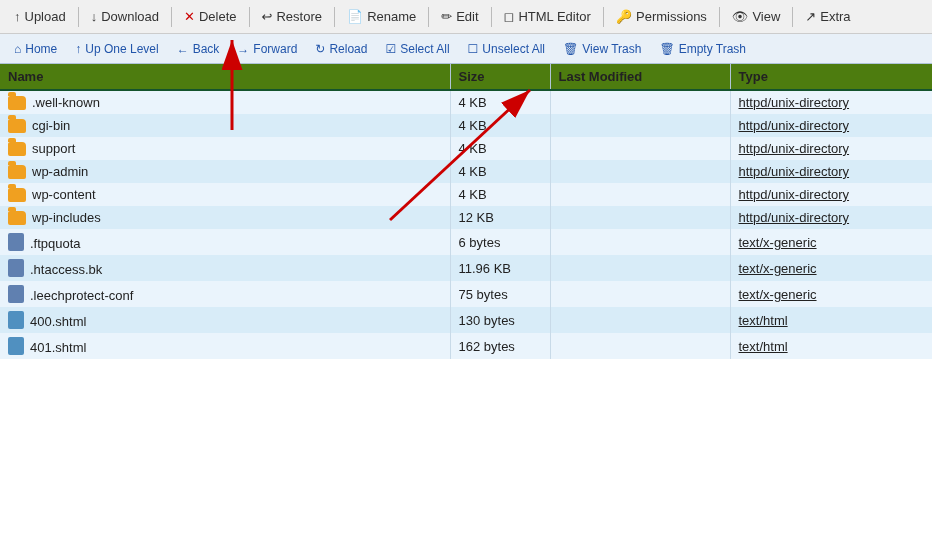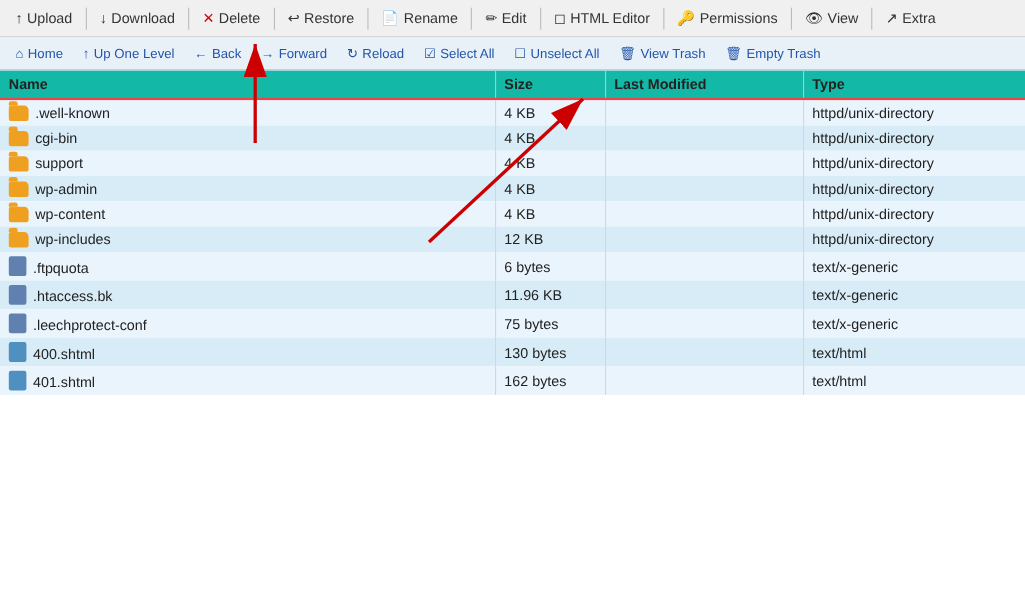--- a/index.html
+++ b/index.html
@@ -60,22 +60,22 @@
     
     .file-table-container {
       overflow-y: auto;
       height: calc(553px - 34px - 30px);
     }
     table {
       width: 100%;
       border-collapse: collapse;
     }
     thead tr {
-      background: #14b8a6;
-      border-bottom: 2px solid #ef4444;
+      background: #4d7c0f;
+      border-bottom: 2px solid #14532d;
     }
     thead th {
       text-align: left;
       padding: 5px 8px;
       font-size: 13px;
       font-weight: bold;
       color: #222;
       border-right: 1px solid #b0c4d8;
       cursor: pointer;
       white-space: nowrap;
@@ -85,21 +85,21 @@
     tbody tr:nth-child(odd) { background: #eaf4fc; }
     tbody tr:nth-child(even) { background: #d8ecf8; }
 
     tbody td {
       padding: 4px 8px;
       font-size: 13px;
       color: #222;
       border-right: 1px solid #c8dae8;
       white-space: nowrap;
     }
-    tbody td:last-child { border-right: none; }
+    tbody td:last-child { border-right: none; text-decoration: underline; }
 
     .folder-icon {
       display: inline-block;
       width: 18px;
       height: 14px;
       background: #f0a020;
       border-radius: 2px 4px 2px 2px;
       margin-right: 6px;
       vertical-align: middle;
       position: relative;

